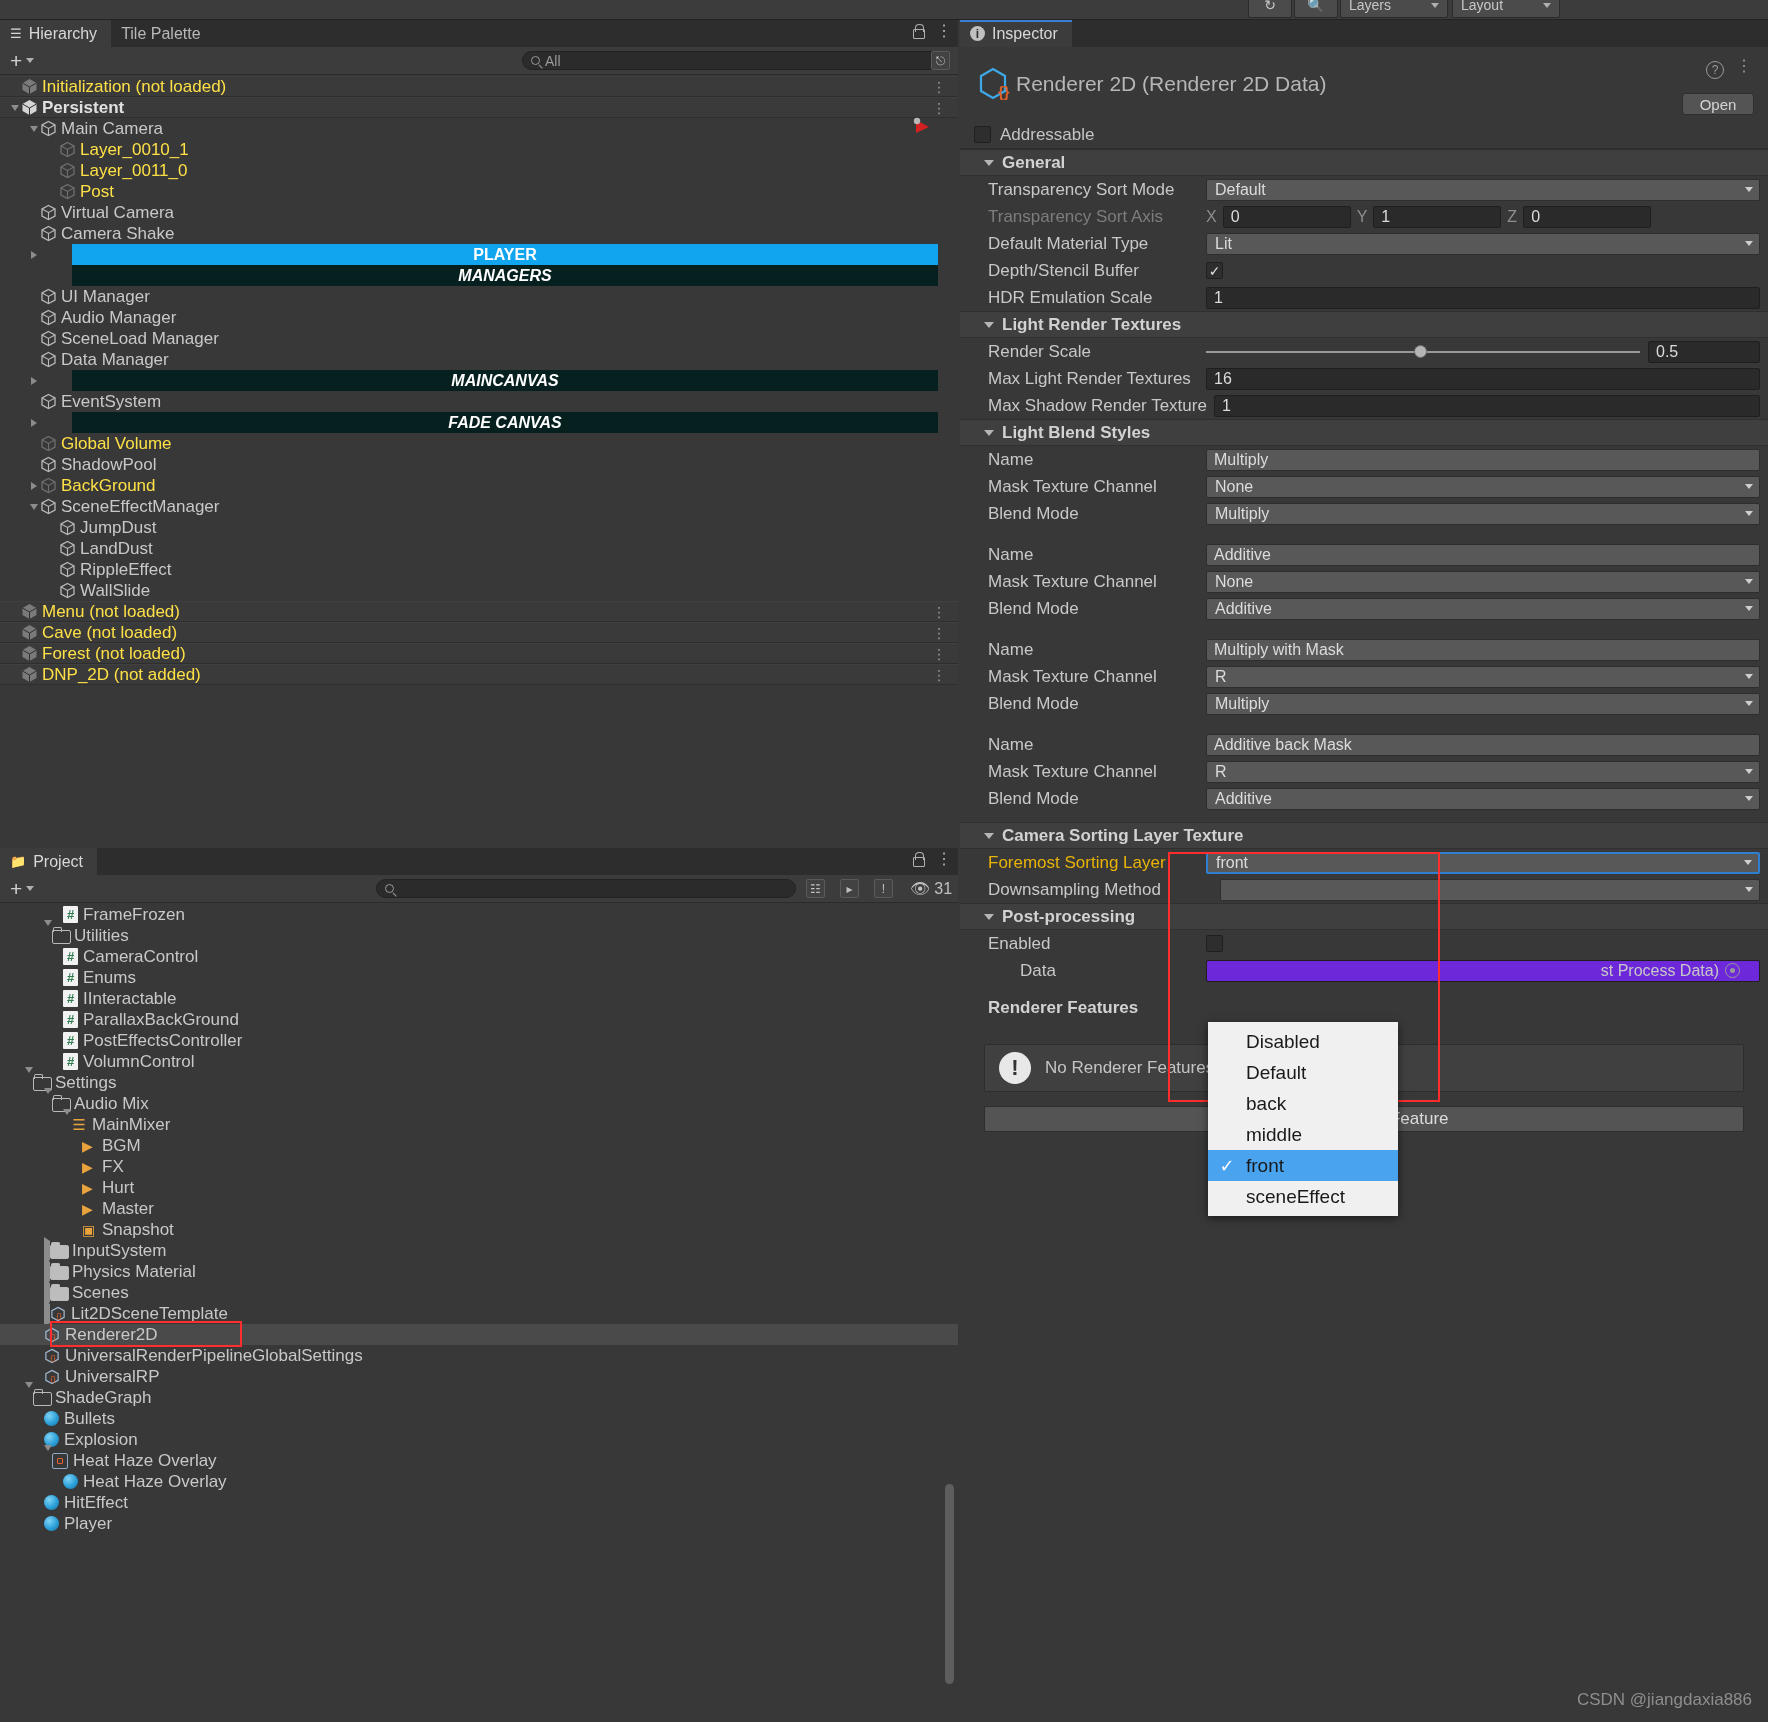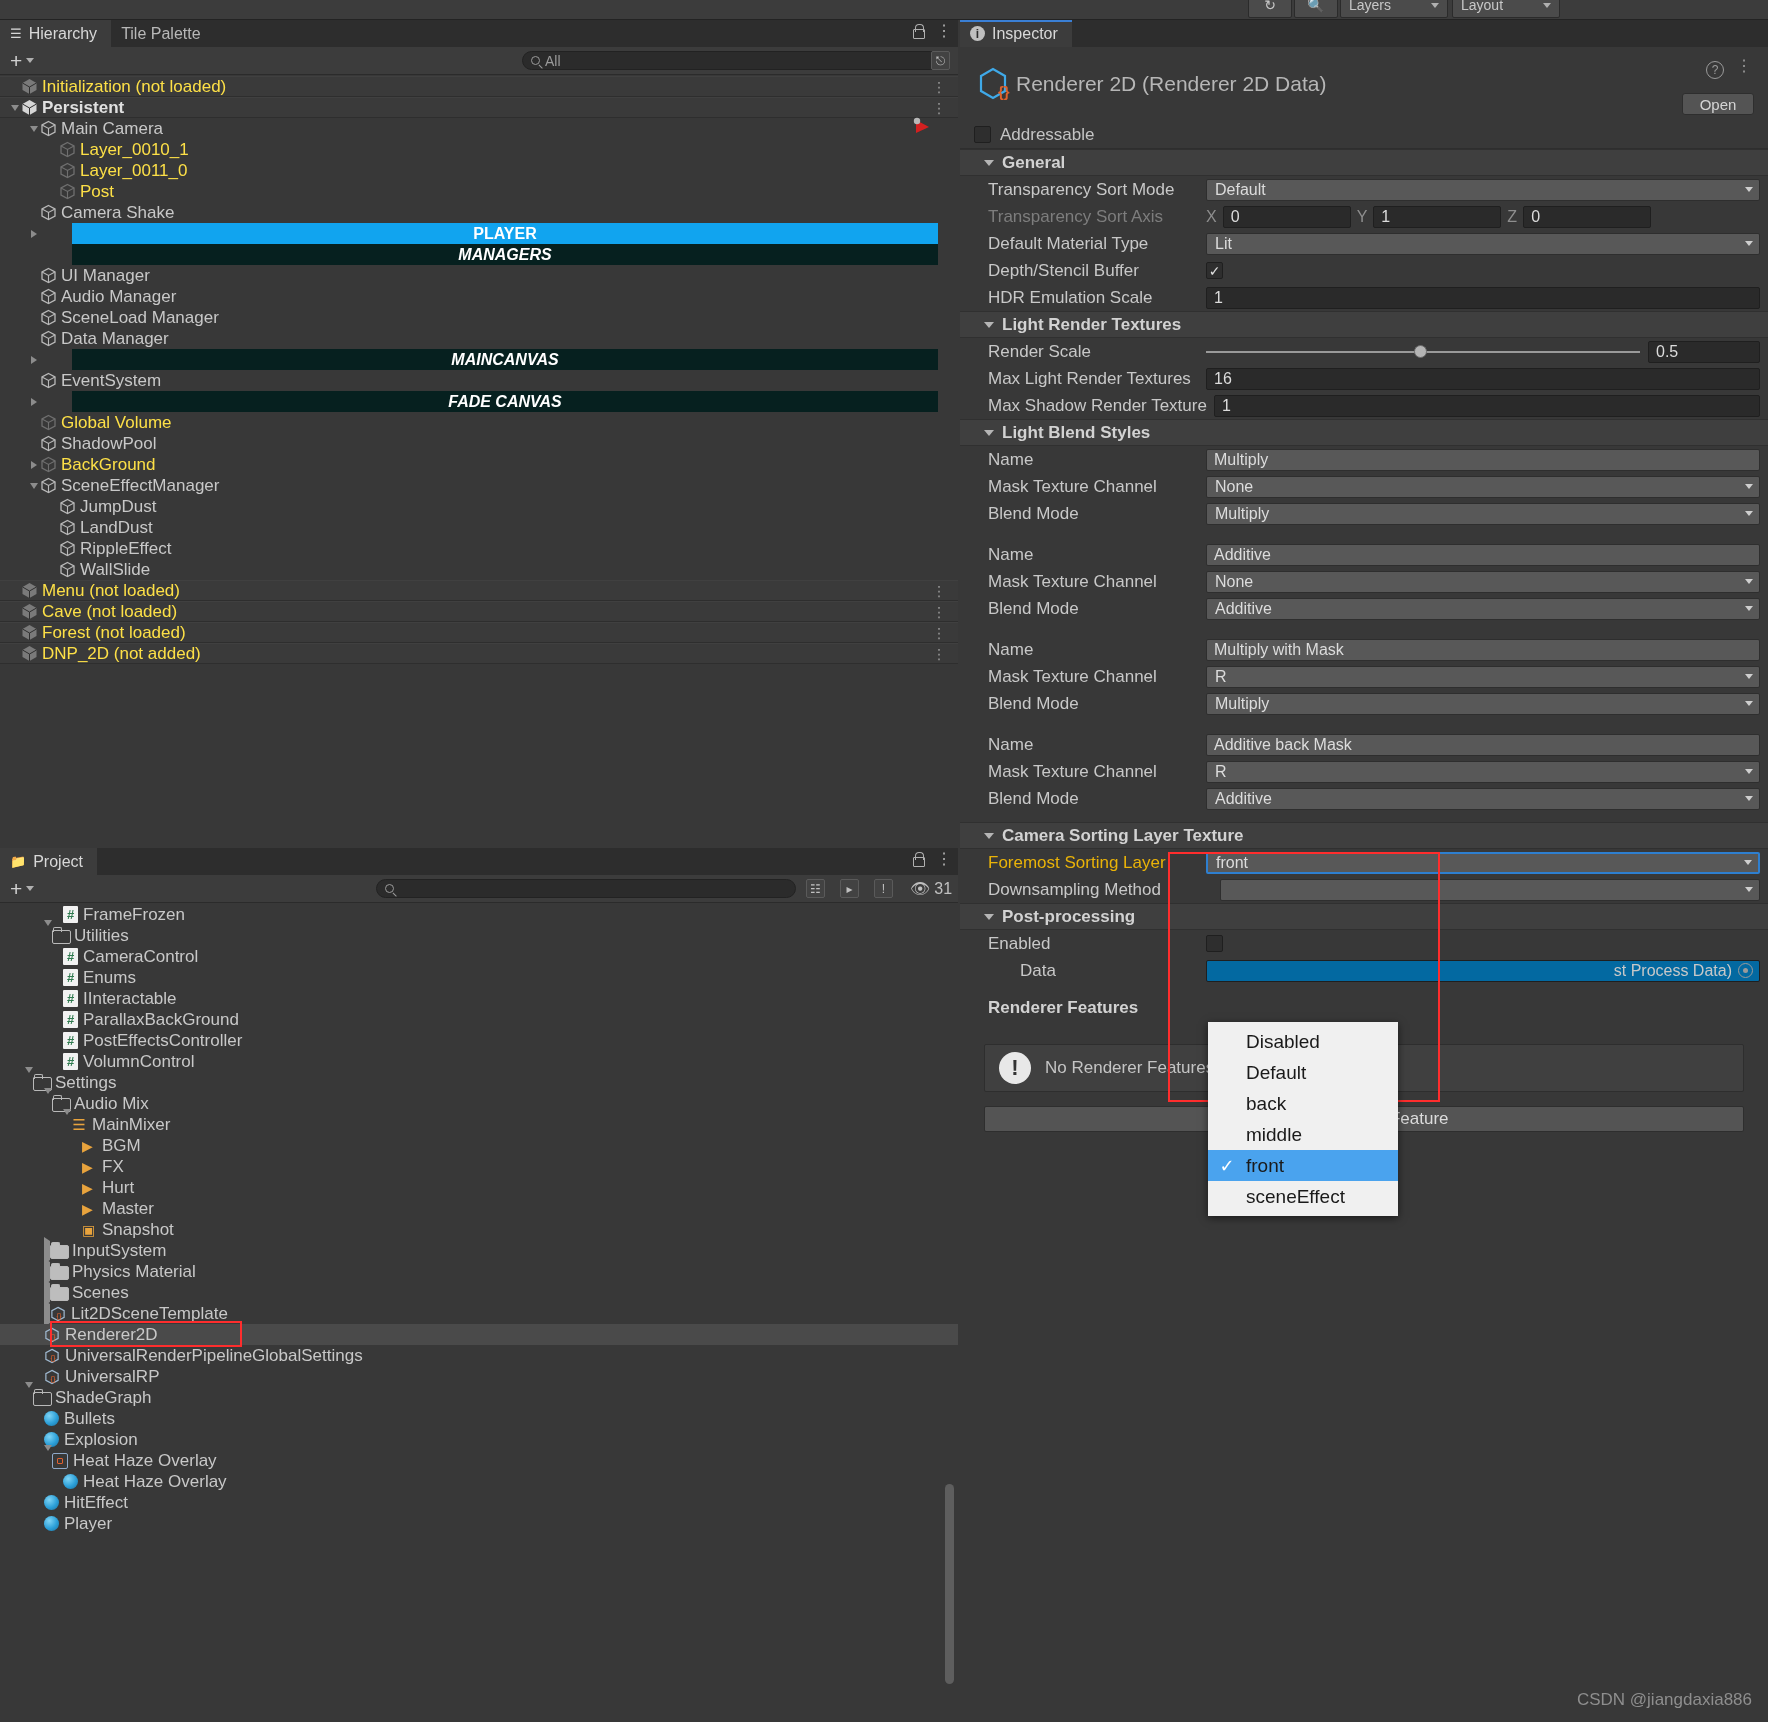--- a/index.html
+++ b/index.html
@@ -124,22 +124,22 @@
   .sval { width:112px; flex:none; }
 
   .blend-gap { height:14px; }
 
   .renderer-box { margin:12px 24px 0 24px; background:#404040; border:1px solid #2e2e2e; border-radius:2px;
       height:48px; display:flex; align-items:center; gap:14px; padding-left:14px; }
   .warn-ico { width:32px;height:32px;border-radius:50%;background:#e8e8e8;color:#333;display:flex;align-items:center;
       justify-content:center;font-weight:bold;font-size:22px;flex:none;}
   .addfeat { margin:14px 24px 0 24px; height:26px; background:#545454; border:1px solid #2e2e2e; border-radius:2px;
       display:flex; align-items:center; justify-content:center; color:#dcdcdc; font-size:17px; }
-  .obj-field { height:22px; background:#0369a1; border:1px solid #1f1f1f; border-radius:2px; width:100%;
-      display:flex; align-items:center; justify-content:flex-end; padding:0 6px; color:#c8c8c8; font-size:16px; gap:6px; }
+  .obj-field { height:22px; background:#6d28d9; border:1px solid #1f1f1f; border-radius:2px; width:100%;
+      display:flex; align-items:center; justify-content:flex-end; padding:0 19px; color:#c8c8c8; font-size:16px; gap:6px; }
   .dot-btn { width:15px;height:15px;border:1.4px solid #9a9a9a;border-radius:50%;display:flex;align-items:center;justify-content:center;}
   .dot-btn i{width:5px;height:5px;background:#9a9a9a;border-radius:50%;display:block;}
 
   
   .dd { position:absolute; left:1208px; top:1022px; width:190px; background:#f0f0f0;
       box-shadow:0 2px 8px rgba(0,0,0,.55); z-index:50; padding:4px 0; }
   .dd-item { height:31px; display:flex; align-items:center; font-size:19px; color:#1a1a1a; padding-left:0; }
   .dd-item .chk { width:38px; flex:none; text-align:center; font-size:18px; color:transparent; }
   .dd-item.sel { background:#4aa3ee; }
   .dd-item.sel .chk { color:#ffffff; }
@@ -246,20 +246,28 @@
             </svg></span>
           <span class="dim">Layer_0011_0</span>
         </div>
         <div class="row">
           <span class="arrow" style="margin-left: 46px;"></span>
           <span class="go-ico"><svg width="17" height="17" viewBox="0 0 17 17">
               <path d="M8.5 1.5 L15 5 L15 12 L8.5 15.5 L2 12 L2 5 Z" fill="none" stroke="#6f6f6f" stroke-width="1.3"></path>
               <path d="M2 5 L8.5 8.5 L15 5 M8.5 8.5 L8.5 15.5" fill="none" stroke="#6f6f6f" stroke-width="1.1"></path>
             </svg></span>
           <span class="dim">Post</span>
+        </div>
+        <div class="row">
+          <span class="arrow" style="margin-left: 27px;"></span>
+          <span class="go-ico"><svg width="17" height="17" viewBox="0 0 17 17">
+              <path d="M8.5 1.5 L15 5 L15 12 L8.5 15.5 L2 12 L2 5 Z" fill="none" stroke="#b9b9b9" stroke-width="1.3"></path>
+              <path d="M2 5 L8.5 8.5 L15 5 M8.5 8.5 L8.5 15.5" fill="none" stroke="#b9b9b9" stroke-width="1.1"></path>
+            </svg></span>
+          <span>Virtual Camera</span>
         </div>
         <div class="row">
           <span class="arrow" style="margin-left: 27px;"></span>
           <span class="go-ico"><svg width="17" height="17" viewBox="0 0 17 17">
               <path d="M8.5 1.5 L15 5 L15 12 L8.5 15.5 L2 12 L2 5 Z" fill="none" stroke="#b9b9b9" stroke-width="1.3"></path>
               <path d="M2 5 L8.5 8.5 L15 5 M8.5 8.5 L8.5 15.5" fill="none" stroke="#b9b9b9" stroke-width="1.1"></path>
             </svg></span>
           <span>Camera Shake</span>
         </div>
         <div class="row">

